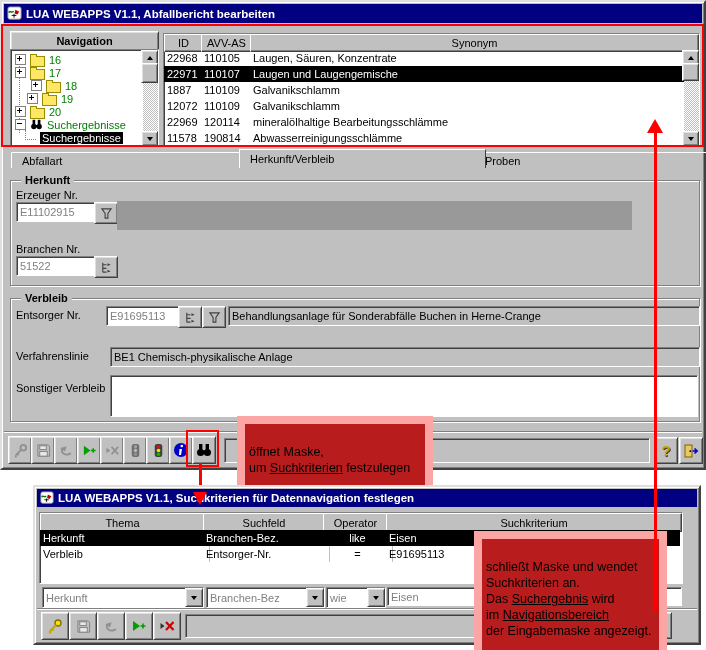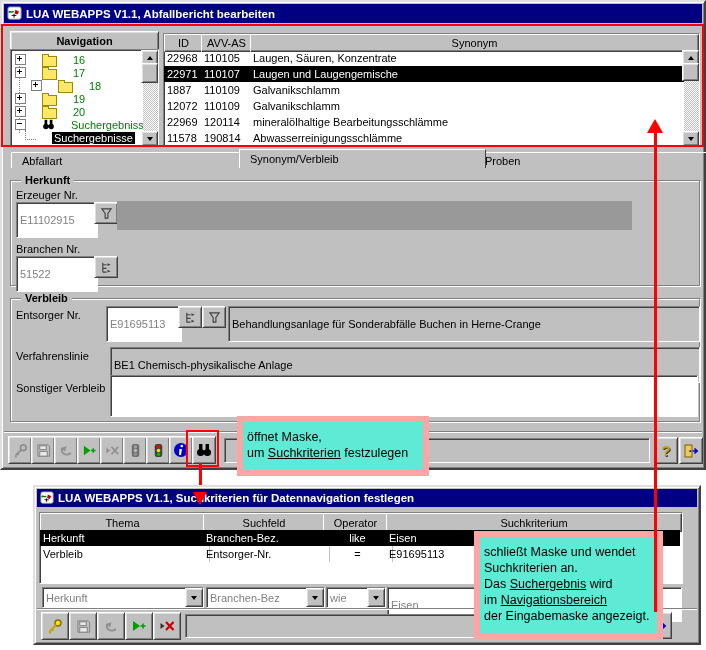--- a/index.html
+++ b/index.html
@@ -10,46 +10,46 @@
        box-shadow:inset 1px 1px 0 #fff, inset -1px -1px 0 #808080}
   .titlebar{background:#000080;color:#fff;font-weight:bold;font-size:11.5px;
             display:flex;align-items:center;gap:4px;padding:0 3px;white-space:nowrap;overflow:hidden}
   .raised{background:#c0c0c0;border:1px solid;border-color:#fff #404040 #404040 #fff;
           box-shadow:inset 1px 1px 0 #dfdfdf, inset -1px -1px 0 #808080}
   .sunken{background:#fff;border:1px solid;border-color:#808080 #fff #fff #808080;
           box-shadow:inset 1px 1px 0 #404040}
   .sunken-gray{background:#c0c0c0;border:1px solid;border-color:#808080 #fff #fff #808080;
           box-shadow:inset 1px 1px 0 #404040}
   .btn{display:flex;align-items:center;justify-content:center;cursor:pointer}
-  .field{display:flex;align-items:center;padding:8px 3px;white-space:nowrap;overflow:hidden}
+  .field{display:flex;align-items:center;padding:0 3px;white-space:nowrap;overflow:hidden}
   .dis{color:#808080}
   .hdrcell{background:#c0c0c0;border:1px solid;border-color:#fff #404040 #404040 #fff;
            box-shadow:inset -1px -1px 0 #808080;display:flex;align-items:center;justify-content:center;
            font-size:11px;overflow:hidden;white-space:nowrap}
   .cell{display:flex;align-items:center;padding:0 3px;white-space:nowrap;overflow:hidden;font-size:11px}
   .rowsel{background:#000;color:#fff}
   .green{color:#008000}
   .hatch{background:#fff;
     background-image:linear-gradient(45deg,#c0c0c0 25%,transparent 25%,transparent 75%,#c0c0c0 75%),
                      linear-gradient(45deg,#c0c0c0 25%,transparent 25%,transparent 75%,#c0c0c0 75%);
     background-size:2px 2px;background-position:0 0,1px 1px}
   .tri-up{width:0;height:0;border-left:3px solid transparent;border-right:3px solid transparent;border-bottom:4px solid #000}
   .tri-dn{width:0;height:0;border-left:3px solid transparent;border-right:3px solid transparent;border-top:4px solid #000}
   .fieldset{border:1px solid #808080;box-shadow:1px 1px 0 #fff, inset 1px 1px 0 #fff}
   .legend{position:absolute;top:-7px;left:10px;background:#c0c0c0;padding:0 4px;font-weight:bold}
   .lbl{white-space:nowrap}
-  .note{background:#5eead4;border:6px solid #fca5a5;padding:7px 4px;font-size:12.5px;line-height:16px;white-space:nowrap}
+  .note{background:#b91c1c;border:8px solid #fca5a5;padding:20px 4px;font-size:12.5px;line-height:16px;white-space:nowrap}
   .u{text-decoration:underline}
   .redline{background:#f00}
   .expbox{width:9px;height:9px;background:#fff;border:1px solid #808080;position:relative}
   .expbox::before{content:"";position:absolute;left:1px;top:3px;width:5px;height:1px;background:#000}
   .expbox.plus::after{content:"";position:absolute;left:3px;top:1px;width:1px;height:5px;background:#000}
   .folder{width:13px;height:9px;background:#ffe766;border:1px solid #9a8c00;position:relative;margin-top:3px}
   .folder::before{content:"";position:absolute;top:-3px;left:-1px;width:5px;height:2px;background:#ffe766;border:1px solid #9a8c00;border-bottom:none}
-  .treerow{position:absolute;display:flex;align-items:center;gap:16px;height:13px}
+  .treerow{position:absolute;display:flex;align-items:center;gap:4px;height:13px}
   .combo{display:flex;align-items:center}
   .combo .val{flex:1;padding:0 3px;white-space:nowrap;overflow:hidden}
   .combo .drop{width:16px;align-self:stretch;display:flex;align-items:center;justify-content:center}
   .groove{border-top:1px solid #808080;border-bottom:1px solid #fff}
 </style>
 </head>
 <body>
 
 <div class="abs win" style="left:0;top:0;width:702px;height:466px">
 
@@ -75,21 +75,21 @@
     <div class="treerow" style="left:4px;top:16px">
       <span class="expbox plus"></span>
       <span class="folder"></span>
       <span class="green">17</span>
     </div>
     <div class="treerow" style="left:20px;top:29px">
       <span class="expbox plus"></span>
       <span class="folder"></span>
       <span class="green">18</span>
     </div>
-    <div class="treerow" style="left:4px;top:42px">
+    <div class="treerow" style="left:16px;top:42px">
       <span class="expbox plus"></span>
       <span class="folder"></span>
       <span class="green">19</span>
     </div>
     <div class="treerow" style="left:4px;top:55px">
       <span class="expbox plus"></span>
       <span class="folder"></span>
       <span class="green">20</span>
     </div>
     <div class="treerow" style="left:4px;top:68px">
@@ -158,21 +158,21 @@
     <div class="abs raised btn" style="right:0;top:16px;width:15px;height:13px">
         <span class="tri-up"></span>
       </div>
     <div class="abs raised" style="right:0;top:29px;width:15px;height:16px"></div>
     <div class="abs raised btn" style="right:0;bottom:0;width:15px;height:13px">
         <span class="tri-dn"></span>
       </div>
   </div>
 
   <div class="abs" style="left:9px;top:150px;width:228px;height:15px;border-top:1px solid #fff;border-left:1px solid #fff;border-right:1px solid #808080;padding-left:10px;display:flex;align-items:center">Abfallart</div>
-  <div class="abs" style="left:237px;top:147px;width:235px;height:18px;border-top:1px solid #fff;border-left:1px solid #fff;border-right:1px solid #404040;padding-left:10px;display:flex;align-items:center;background:#c0c0c0;z-index:2">Synonym/Verbleib</div>
+  <div class="abs" style="left:237px;top:147px;width:235px;height:18px;border-top:1px solid #fff;border-left:1px solid #fff;border-right:1px solid #404040;padding-left:10px;display:flex;align-items:center;background:#c0c0c0;z-index:2">Herkunft/Verbleib</div>
   <div class="abs" style="left:472px;top:150px;width:226px;height:15px;border-top:1px solid #fff;border-left:1px solid #fff;padding-left:10px;display:flex;align-items:center">Proben</div>
 
   <div class="abs fieldset" style="left:8px;top:178px;width:688px;height:104px">
     <span class="legend">Herkunft</span>
   </div>
   <div class="abs lbl" style="left:14px;top:187px">Erzeuger Nr.</div>
   <div class="abs sunken field dis" style="left:14px;top:200px;width:74px;height:18px">E11102915</div>
   <div class="abs raised btn" style="left:92px;top:200px;width:22px;height:20px">
     <svg width="13" height="13" viewBox="0 0 14 14">
       <path d="M2 2 H12 L8.5 7 V12 H5.5 V7 Z" fill="none" stroke="#404040" stroke-width="1.2"></path>

